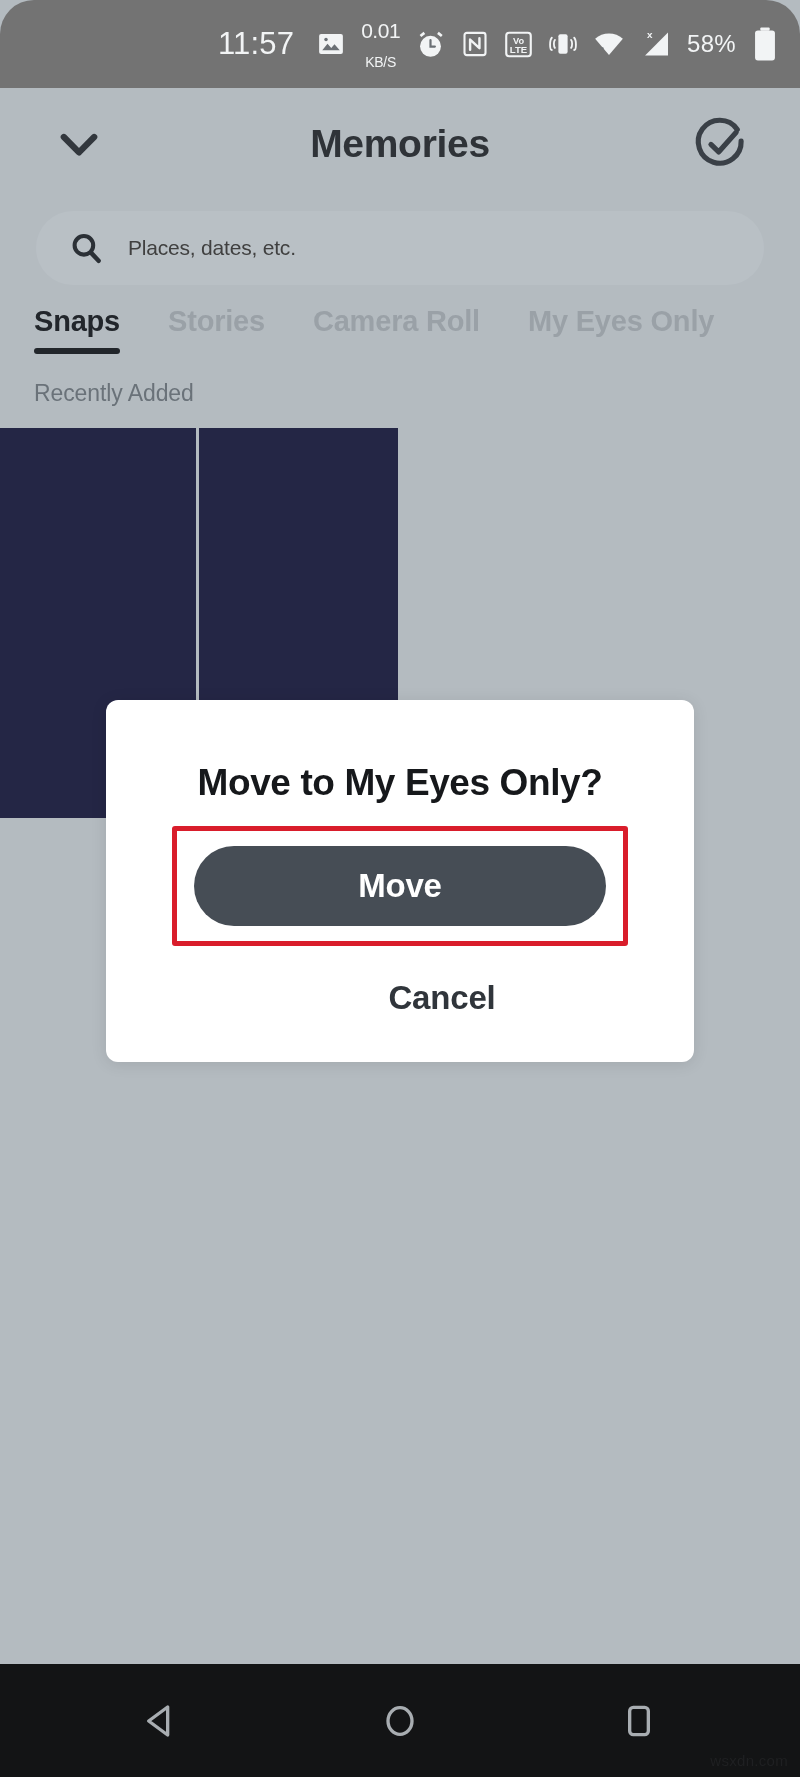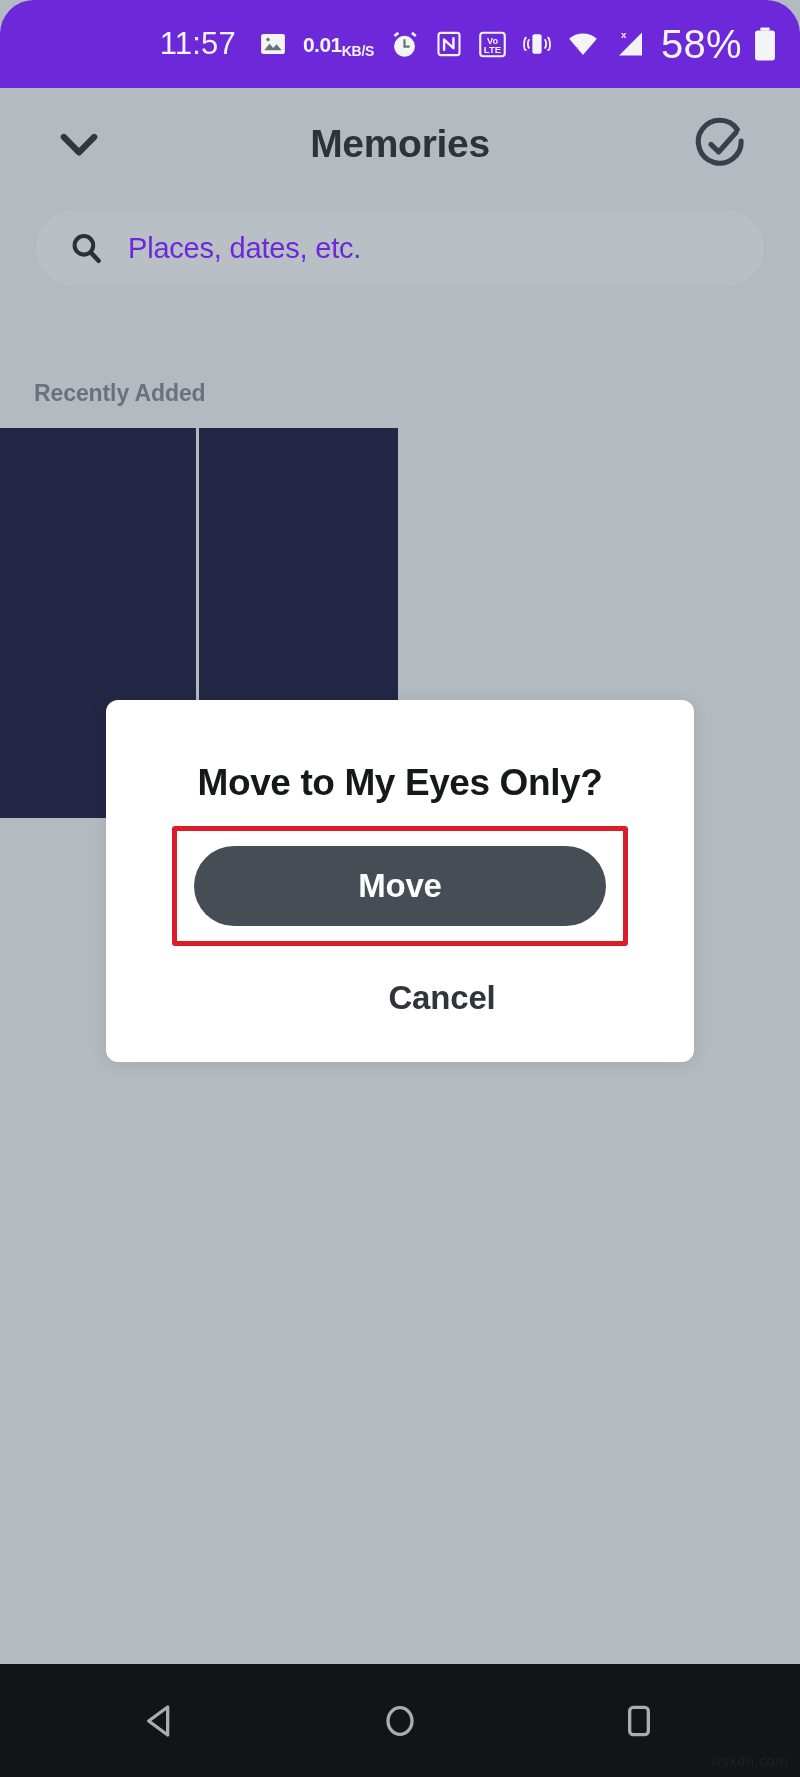--- a/index.html
+++ b/index.html
@@ -13,78 +13,78 @@
     position:relative;
     width:800px; height:1777px;
     background:#b4bbc0;
     overflow:hidden;
   }
 
   
   #status-bar {
     position:absolute; top:0; left:0;
     width:800px; height:88px;
-    background:#6d28d9;
+    background:#737373;
     border-top-left-radius:34px;
     border-top-right-radius:34px;
     display:flex; align-items:center; justify-content:flex-end;
     padding-right:22px;
     color:#ffffff;
   }
   #status-bar .sb-time {
     font-size:31px; font-weight:400; letter-spacing:.2px;
     margin-right:22px; color:#f2f4f5;
   }
   .sb-ico { display:flex; align-items:center; justify-content:center; margin-right:15px; }
   .sb-netspeed {
-    display:flex; flex-direction:row; align-items:center;
-    line-height:1; margin-right:15px; color:#f2f4f5;font-weight:bold;
+    display:flex; flex-direction:column; align-items:center;
+    line-height:1; margin-right:15px; color:#f2f4f5;
   }
   .sb-netspeed .n1 { font-size:21px; letter-spacing:-.5px; }
   .sb-netspeed .n2 { font-size:14px; margin-top:14px; letter-spacing:-.3px; }
-  .sb-batt-pct { font-size:40px; margin-right:10px; color:#f2f4f5; letter-spacing:.3px;text-align:right;}
+  .sb-batt-pct { font-size:24px; margin-right:16px; color:#f2f4f5; letter-spacing:.3px;text-align:right;}
 
   
   #app-header {
     position:absolute; top:88px; left:0; width:800px; height:112px;
     display:flex; align-items:center; justify-content:space-between;
     padding:0 46px;
   }
   #app-title { font-size:39px; font-weight:bold; color:#2f3338; letter-spacing:-.3px; }
   .hdr-btn { width:66px; height:66px; display:flex; align-items:center; justify-content:center; }
 
   
   #search-bar {
     position:absolute; top:211px; left:36px;
     width:728px; height:74px;
     background:#b9c0c5;
     border-radius:37px;
     display:flex; align-items:center;
     padding-left:32px;
   }
   #search-placeholder {
-    font-size:29px; color:#6d28d9; margin-left:24px; letter-spacing:-.2px;
+    font-size:21px; color:#404040; margin-left:24px; letter-spacing:-.2px;
   }
 
   
   #tabs {
     position:absolute; top:305px; left:0; width:800px; height:72px;
     display:flex; align-items:flex-start; padding-left:34px;
   }
   .tab { position:relative; font-size:29px; font-weight:bold; color:#9aa1a7; margin-right:48px; letter-spacing:-.2px;}
   .tab.active { color:#22262b; }
   .tab.active::after {
     content:""; position:absolute; left:0; right:0; bottom:-16px;
     height:6px; background:#22262b; border-radius:3px;
   }
 
   
   #section-label {
     position:absolute; top:380px; left:34px;
-    font-size:23px; font-weight:bold; color:#6a7279; letter-spacing:-.1px;
+    font-size:23px; font-weight:normal; color:#6a7279; letter-spacing:-.1px;
   }
 
   
   #thumb-grid {
     position:absolute; top:428px; left:0;
     width:800px; height:390px;
     display:flex;
   }
   .thumb { background:#242645; height:390px; }
   .thumb.t1 { width:196px; }
@@ -237,20 +237,26 @@
   <div id="search-bar">
     <span style="display:flex;align-items:center;">
       <svg width="36" height="36" viewBox="0 0 24 24">
         <circle cx="10.6" cy="10.2" r="6.2" stroke="#2b3036" stroke-width="2.7" fill="none"></circle>
         <path d="M15.3 15.1l5.1 5.4" stroke="#2b3036" stroke-width="3" fill="none" stroke-linecap="round"></path>
       </svg>
     </span>
     <span id="search-placeholder">Places, dates, etc.</span>
   </div>
 
+  <div id="tabs">
+    <div class="tab active">Snaps</div>
+    <div class="tab">Stories</div>
+    <div class="tab">Camera Roll</div>
+    <div class="tab">My Eyes Only</div>
+  </div>
 
   <div id="section-label">Recently Added</div>
 
   <div id="thumb-grid">
     <div class="thumb t1"></div>
     <div class="thumb t2"></div>
     <div class="thumb t3"></div>
   </div>
 
   <div id="dialog">

